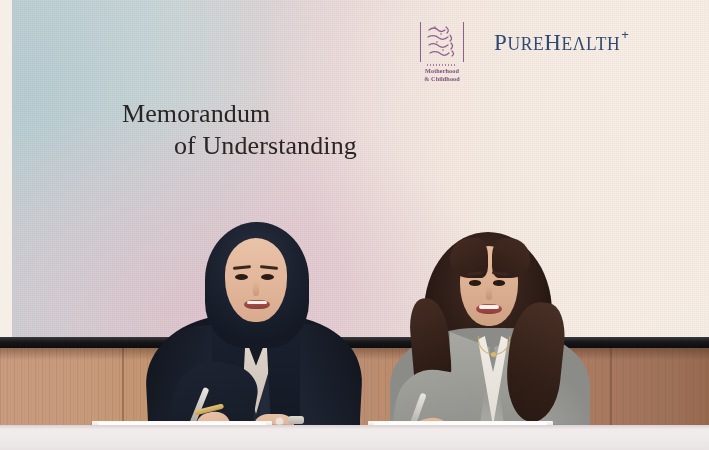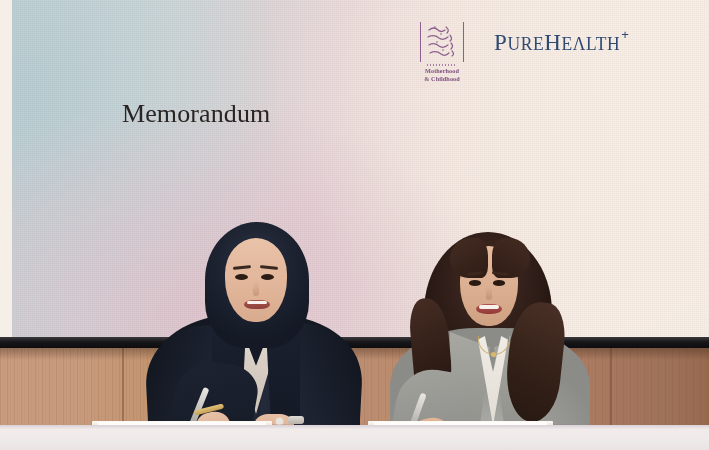--- a/index.html
+++ b/index.html
@@ -556,20 +556,21 @@
       </div>
 
       <div class="ph-logo">
         <span class="ph-word"><span class="cap">P</span><span class="sm">UR</span><span class="sm">Ε</span><span class="cap">H</span><span class="sm">Ε</span><span class="sm">ΛLTH</span></span><span class="ph-plus">+</span>
       </div>
     </div>
 
     <div class="headline">
       <div class="english-title">
         <span>Memorandum</span>
+        <span class="l2">of Understanding</span>
       </div>
     </div>
   </div>
 
   <div class="screen-edge"></div>
 
   <div class="wood-wall">
     <div class="wood-grain"></div>
     <div class="wood-seam" style="left:122px"></div>
     <div class="wood-seam" style="left:250px"></div>

